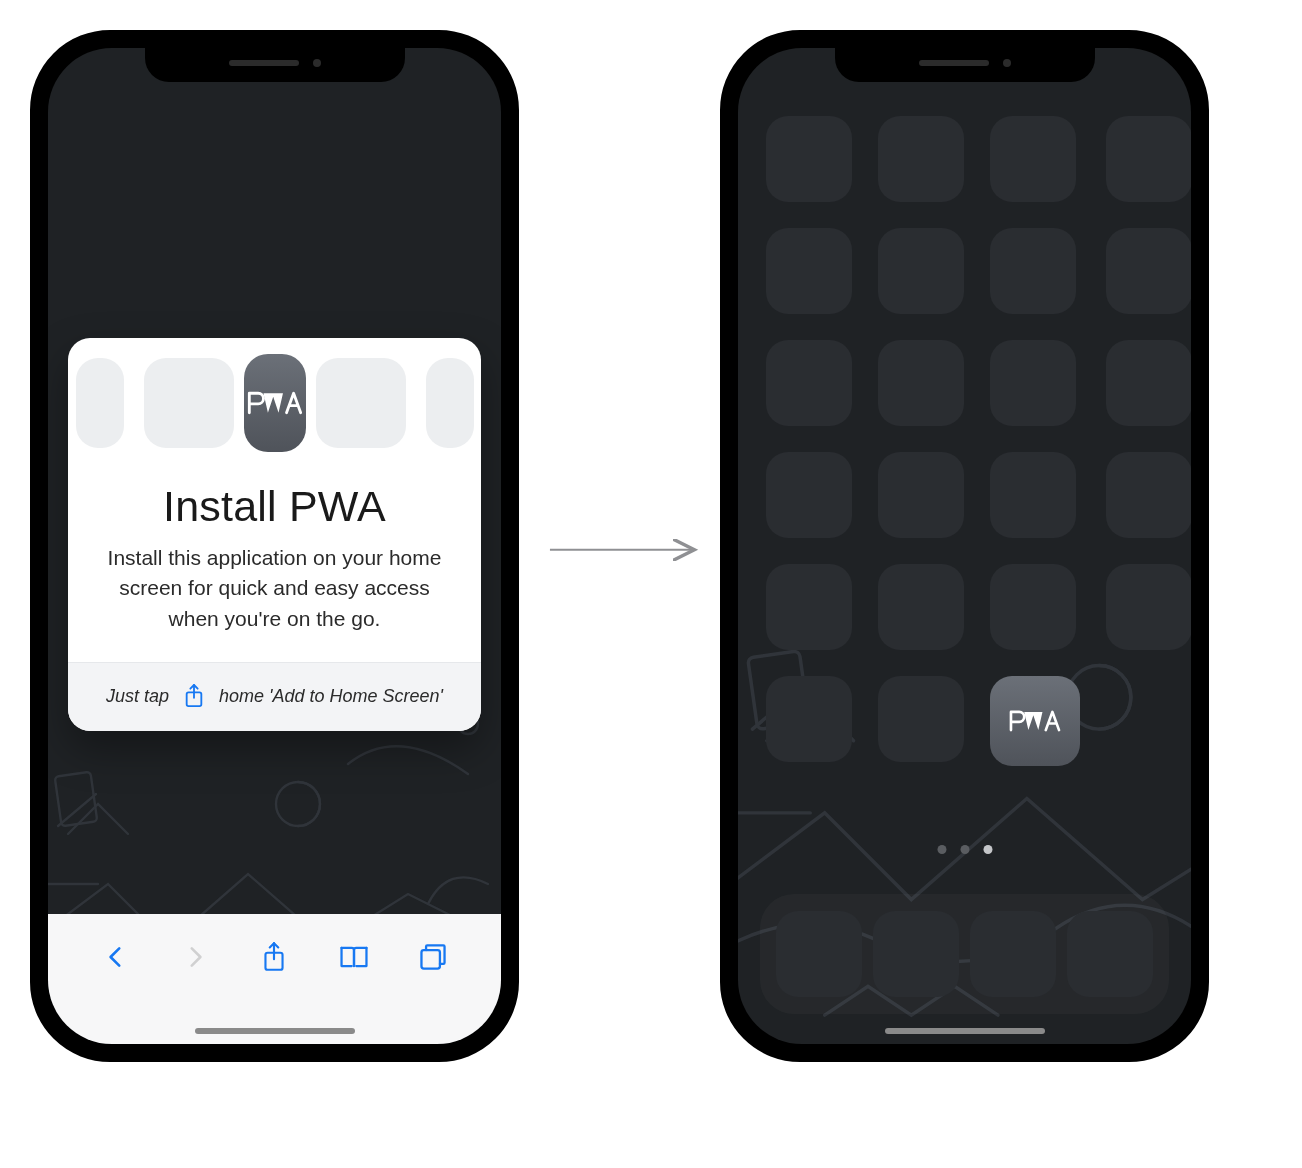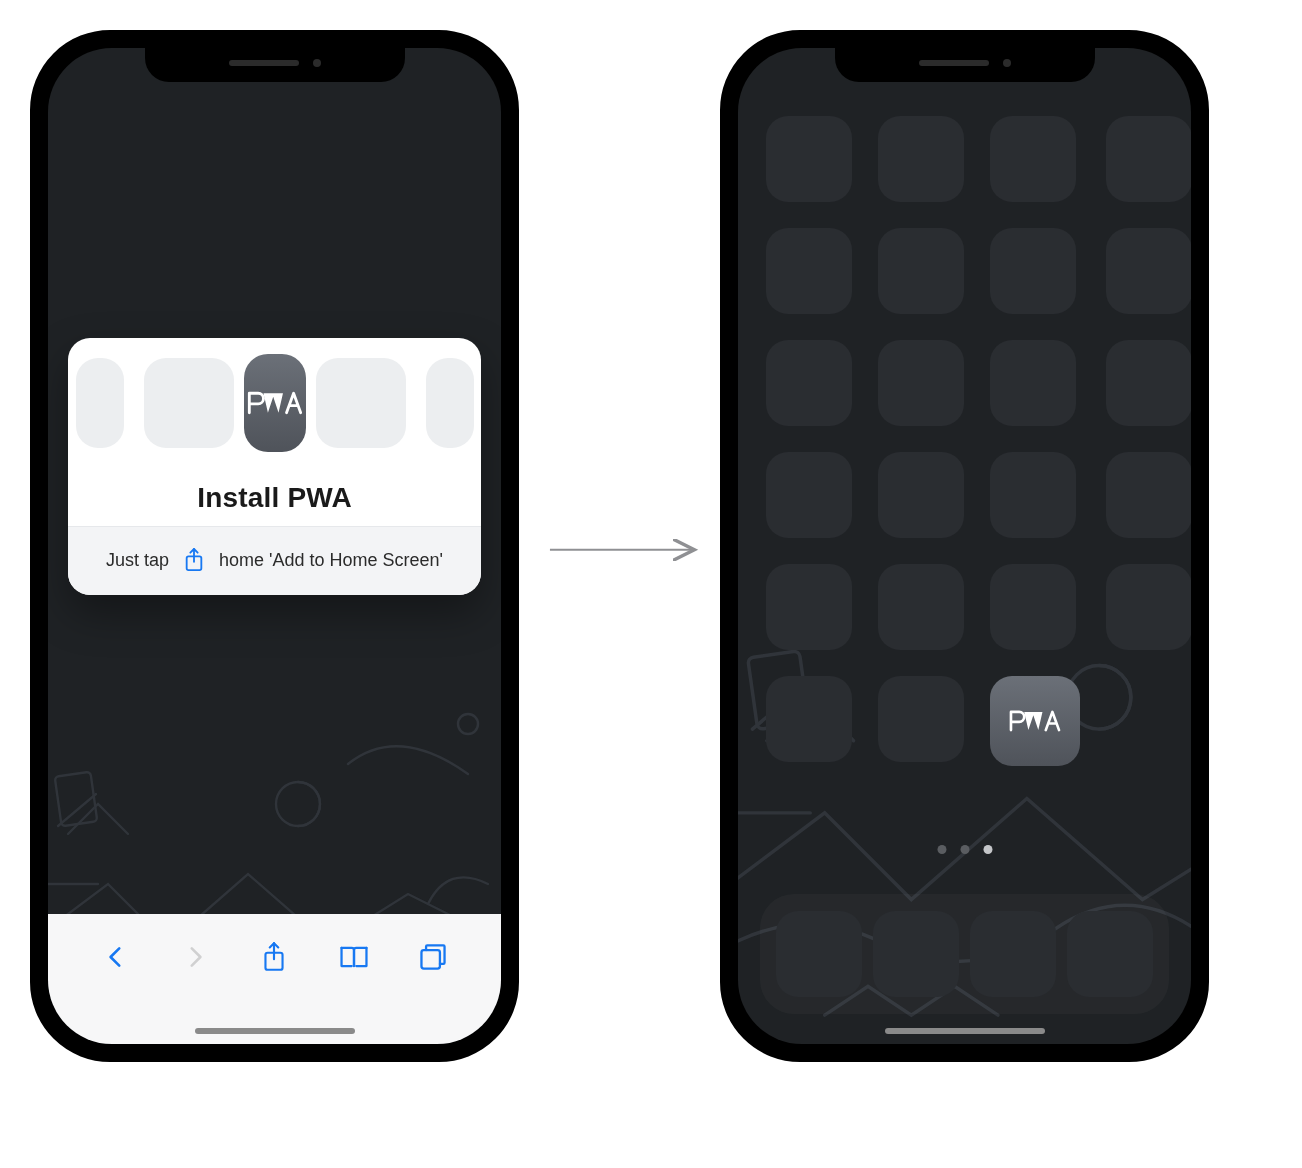--- a/index.html
+++ b/index.html
@@ -133,22 +133,22 @@
   .modal .ghost.edge { width: 48px; }
   .modal .pwa-icon {
     width: 98px; height: 98px;
     border-radius: 24px;
     background: linear-gradient(180deg,#6b7078 0%, #4f535a 100%);
     display: flex; align-items: center; justify-content: center;
     color: #fff;
   }
   .modal h2 {
     margin: 14px 0 12px;
-    font-weight: 700;
-    font-size: 28px;
+    font-weight: 400;
+    font-size: 43px;
     text-align: center;
     letter-spacing: .2px;
   }
   .modal p.desc {
     margin: 0 auto 28px;
     max-width: 360px;
     text-align: center;
     font-size: 21px;
     line-height: 1.45;
     color: #2b2b2b;
@@ -156,20 +156,21 @@
   .modal .hint {
     background: #f3f4f6;
     border-top: 1px solid #e6e8eb;
     display: flex;
     align-items: center;
     justify-content: center;
     gap: 12px;
     padding: 18px 8px 20px;
     font-size: 18px;
     color: #2b2b2b;
+    font-style: italic;
   }
   .modal .hint .share-mini {
     color: #1778f2;
     width: 26px; height: 30px;
     display: flex; align-items: center; justify-content: center;
   }
 
   
   .phone2 { left: 720px; top: 30px; }
   .phone2 .screen { background: #1f2225; }
@@ -290,20 +291,21 @@
 
                 <path d="M48 26 L56 4 L64 26 M51 18 H61"></path>
               </g>
             </svg>
           </div>
           <div class="ghost"></div>
           <div class="ghost edge"></div>
         </div>
 
         <h2>Install PWA</h2>
+        <p class="desc">Install this application on your home screen for quick and easy access when you're on the go.</p>
 
         <div class="hint">
           <span>Just tap</span>
           <span class="share-mini">
             <svg viewBox="0 0 24 28" width="22" height="26">
               <g fill="none" stroke="#1778f2" stroke-width="2" stroke-linecap="round" stroke-linejoin="round">
                 <rect x="4" y="10" width="16" height="15" rx="2"></rect>
                 <line x1="12" y1="2" x2="12" y2="16"></line>
                 <polyline points="8,6 12,2 16,6"></polyline>
               </g>

